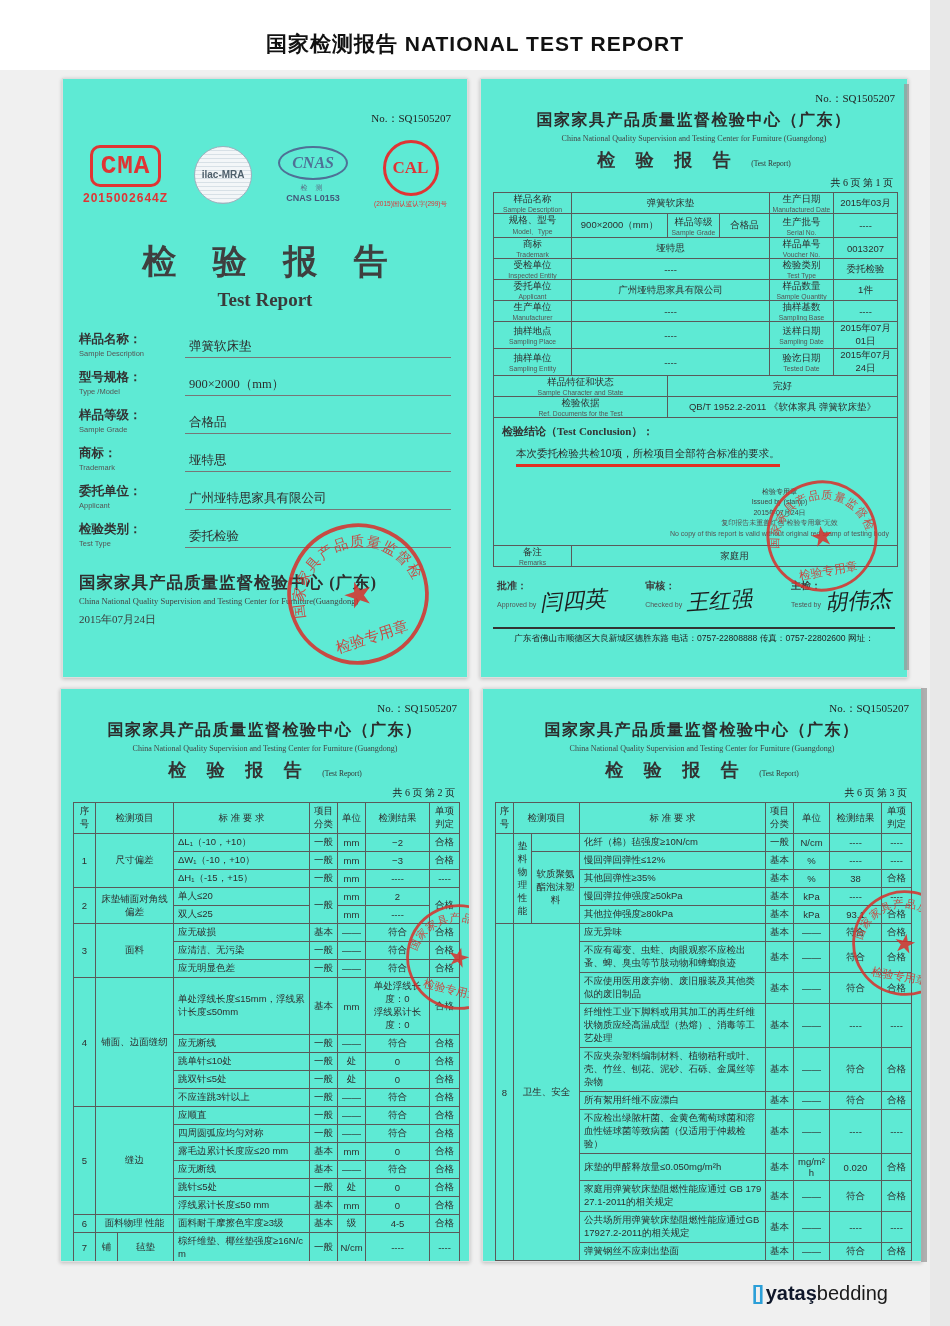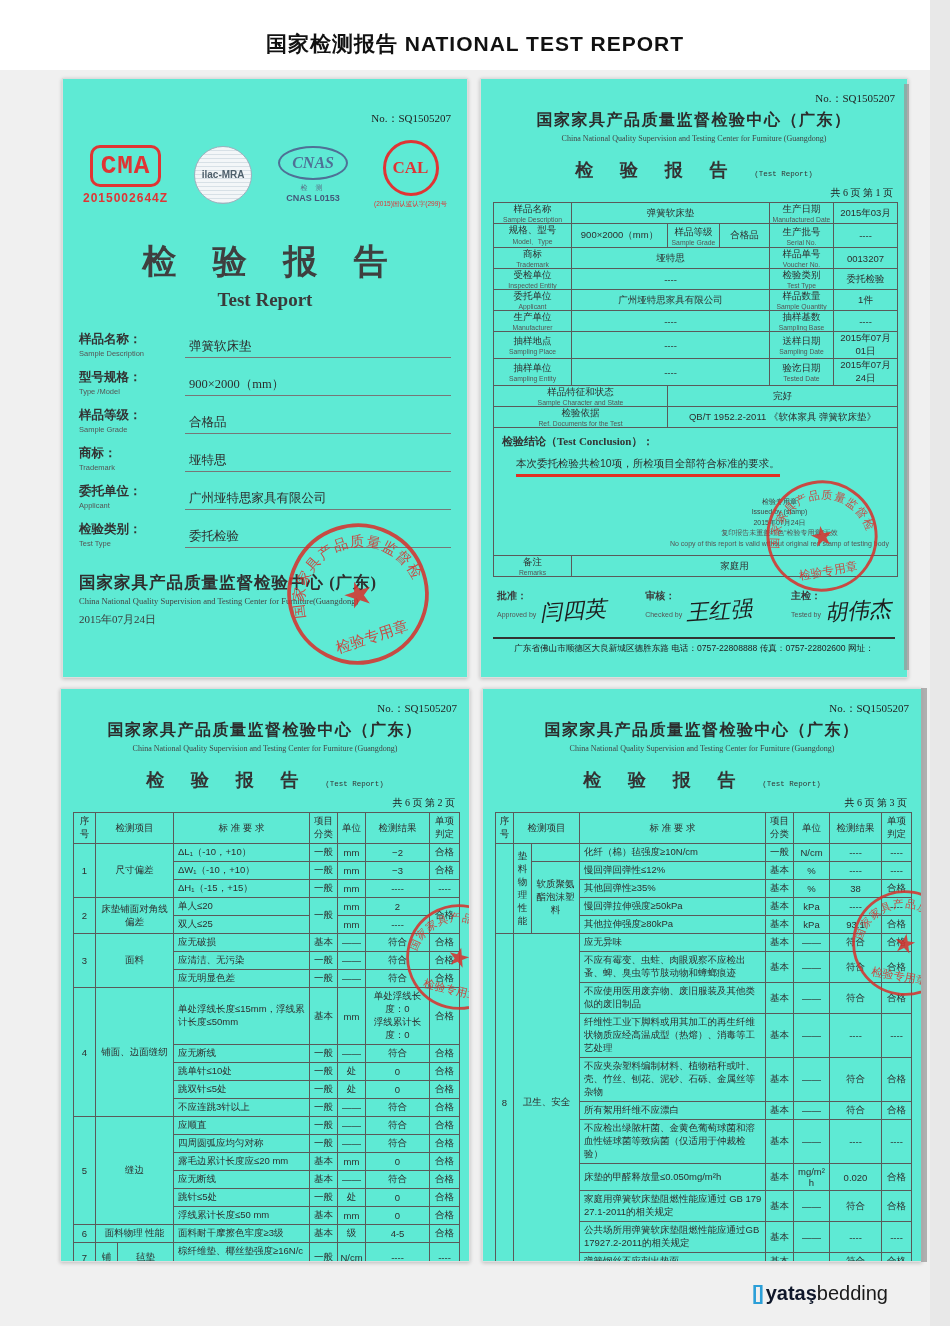--- a/index.html
+++ b/index.html
@@ -34,21 +34,21 @@
 .flabel .en{font-size:7.5px;color:#555;margin-top:1px}
 .fval{flex:1;border-bottom:1px solid #777;font-family:"Liberation Serif",serif;font-size:12.5px;color:#2e2e2e;padding:0 2px 2px 4px;min-height:18px}
 .cover-org{margin-top:24px;text-align:left;position:relative}
 .cover-org .nm{font-family:"Liberation Serif",serif;font-weight:bold;font-size:16.5px;color:#2f2f2f;letter-spacing:1px}
 .cover-org .en{font-family:"Liberation Serif",serif;font-size:8.5px;color:#444;margin-top:2px}
 .cover-org .dt{font-family:"Liberation Serif",serif;font-size:11px;color:#3a3a3a;margin-top:6px}
 
 .rhead{text-align:center;margin-top:2px}
 .rhead .nm{font-family:Liberation Mono, monospace;font-weight:bold;font-size:16px;color:#2c2c2c;letter-spacing:1.5px;margin-top:4px}
 .rhead .en{font-family:"Liberation Serif",serif;font-size:8px;color:#444;margin-top:3px}
-.rhead .tt{font-family:Liberation Mono, monospace;font-weight:bold;font-size:18px;color:#333;letter-spacing:8px;margin-top:15px}
+.rhead .tt{font-family:Liberation Serif, serif;font-weight:bold;font-size:18px;color:#333;letter-spacing:8px;margin-top:5px}
 .rhead .tt small{font-size:7.5px;letter-spacing:0;font-weight:normal}
 .pginfo{text-align:right;font-family:"Liberation Serif",serif;font-size:10px;color:#222;margin:4px 2px 2px 0}
 
 table.t{border-collapse:collapse;width:100%;table-layout:fixed;font-size:9.5px;color:#2e2e2e}
 table.t td{border:1px solid #5a5a5a;padding:2px 2px;text-align:center;vertical-align:middle;word-break:break-all}
 table.t td.q{text-align:left;padding-left:4px}
 table.t td.res{white-space:pre-line}
 .lbl2 .c1{font-size:9.5px;display:block}
 .lbl2 .c2{font-size:6.8px;color:#555;display:block;word-break:normal}
 

